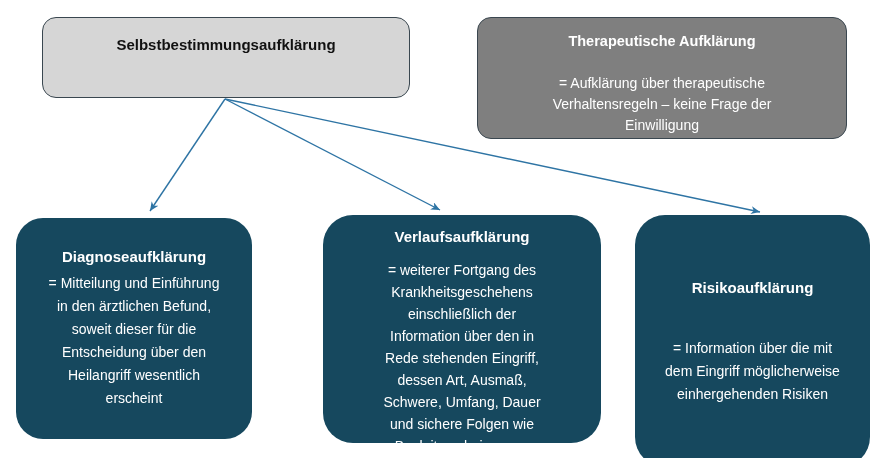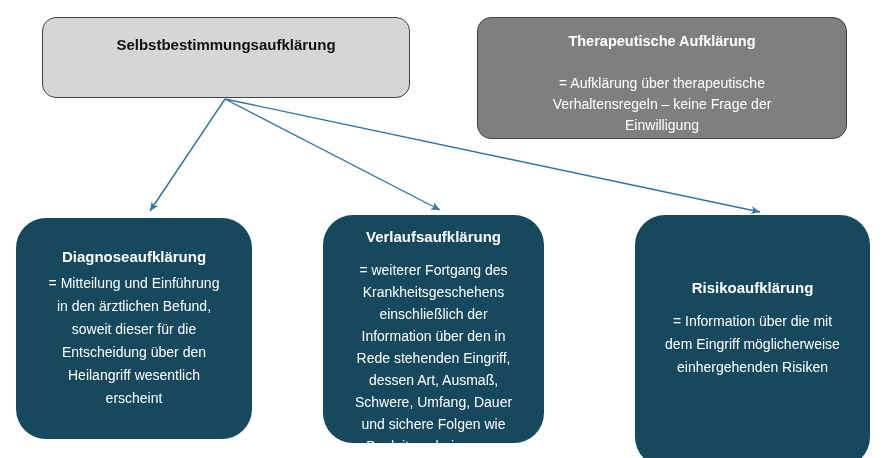--- a/index.html
+++ b/index.html
@@ -70,37 +70,38 @@
     background: var(--teal-box-fill);
     border-radius: 30px;
     color: var(--light-text);
   }
   .teal .body { line-height: 23px; }
 
   .box-diagnose {
     left: 16px; top: 218px;
     width: 236px; height: 221px;
     padding: 28px 8px 0 8px;
+    border-radius: 27px;
   }
   .box-diagnose .body { margin-top: 5px; }
 
   .box-verlauf {
     left: 323px; top: 215px;
-    width: 221px; height: 228px;
+    width: 278px; height: 228px;
     padding: 11px 6px 0 6px;
     text-align: center;
   }
   .box-verlauf .body { margin-top: 12px; line-height: 22px; }
 
   .box-risiko {
     left: 635px; top: 215px;
     width: 235px; height: 252px;
     padding: 62px 8px 0 8px;
   }
-  .box-risiko .body { margin-top: 12px; }
+  .box-risiko .body { margin-top: 39px; }
 
   
   .arrows {
     position: absolute;
     left: 0; top: 0;
     width: 884px; height: 458px;
     pointer-events: none;
   }
   .arrows line {
     stroke: var(--arrow);

